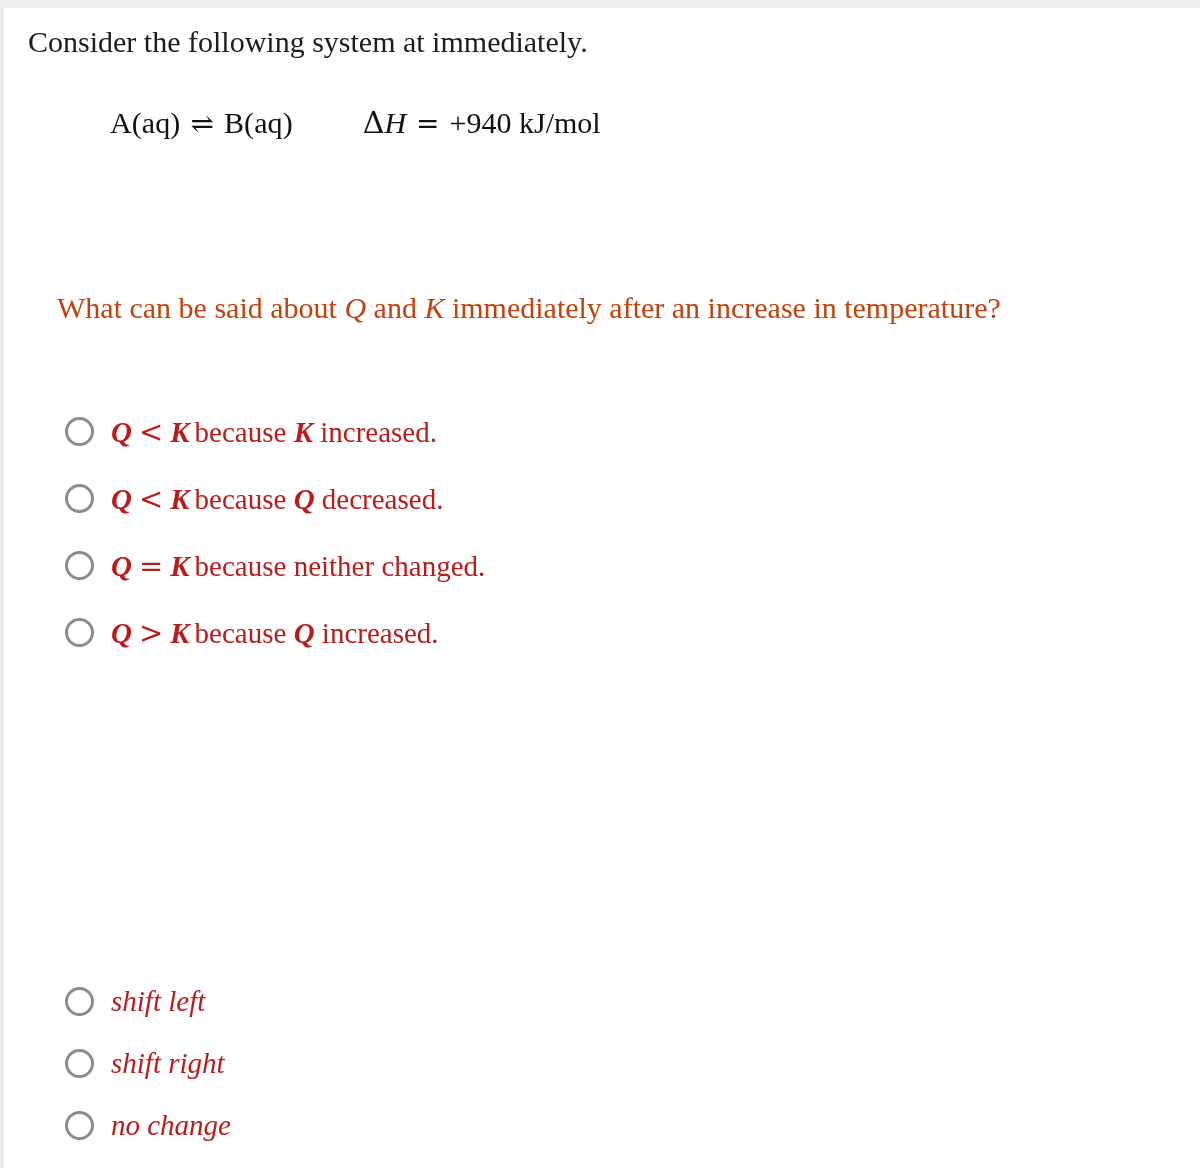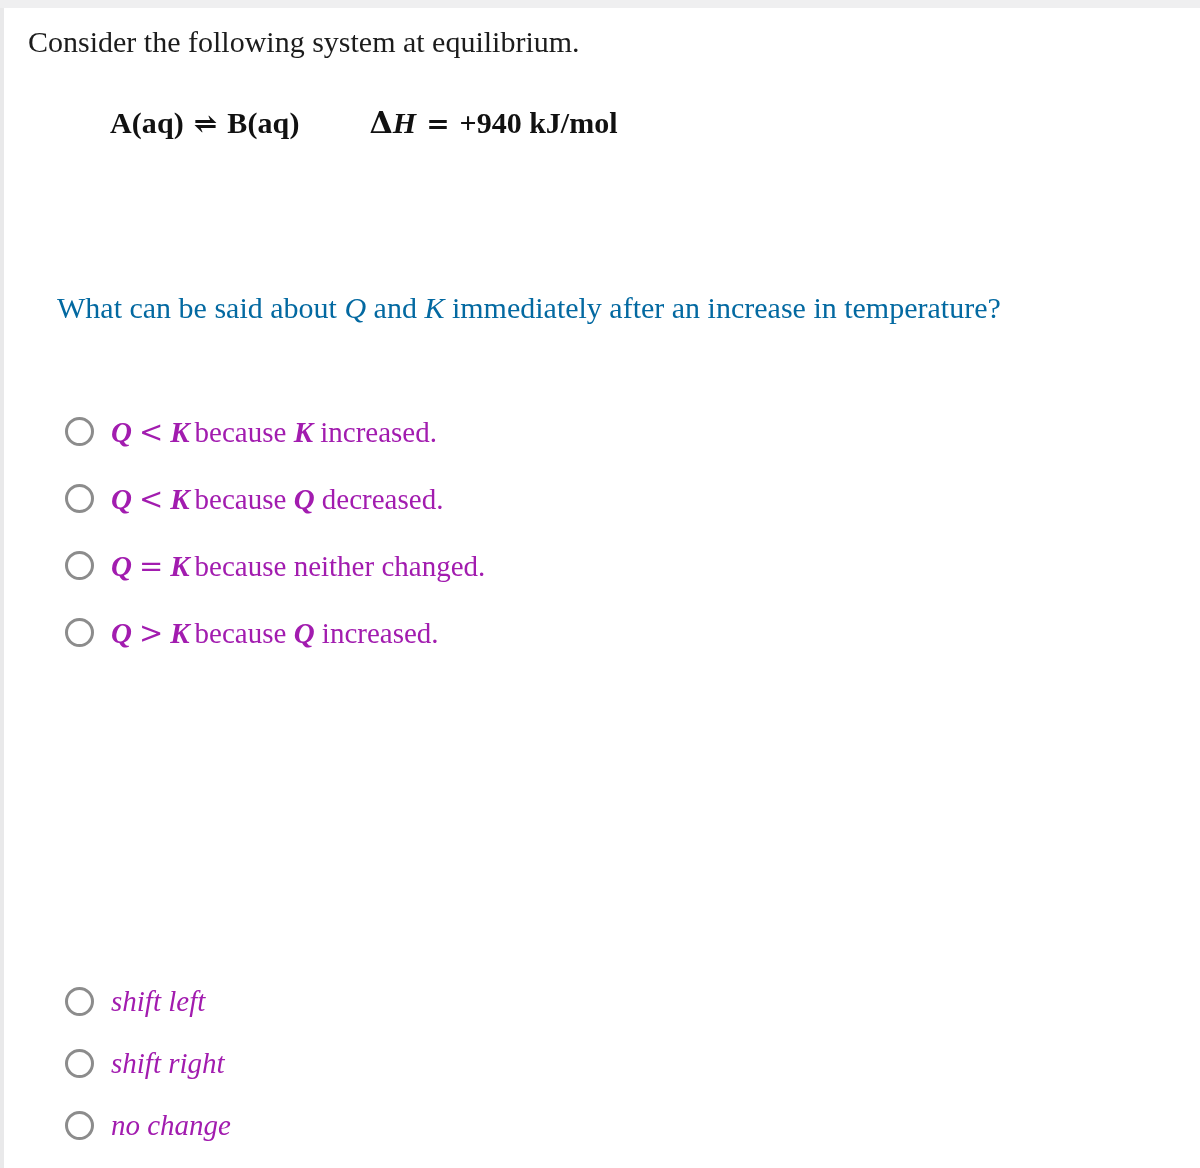--- a/index.html
+++ b/index.html
@@ -52,38 +52,37 @@
   .equation {
     position: absolute;
     left: 110px;
     top: 103px;
     font-size: 30px;
     line-height: 40px;
     color: #111111;
     white-space: nowrap;
     display: flex;
     align-items: baseline;
-    font-weight: bold;
   }
   .eq-lhs { letter-spacing: 0.1px; }
   .eq-arrow {
     margin: 0 10px;
     font-family: "DejaVu Serif", "Liberation Serif", serif;
     font-size: 28px;
   }
   .eq-gap { display: inline-block; width: 70px; }
   .eq-delta { font-family: "DejaVu Serif", "Liberation Serif", serif; }
   .ital { font-style: italic; }
 
   .question {
     position: absolute;
     left: 57px;
     font-size: 30px;
     line-height: 40px;
-    color: #0369a1;
+    color: #c2410c;
     white-space: nowrap;
   }
   #question-1 { top: 288px; }
   #question-2 { top: 870px; }
 
   .options {
     position: absolute;
     left: 0;
   }
   #options-1 { top: 398px; }
@@ -106,21 +105,21 @@
     border: 3px solid #8c8c8c;
     border-radius: 50%;
     background: #ffffff;
     box-sizing: content-box;
   }
 
   .option-label {
     margin-left: 17px;
     font-size: 29px;
     line-height: 34px;
-    color: #a21caf;
+    color: #b91c1c;
     white-space: nowrap;
   }
   .option-label .sym {
     font-style: italic;
     font-weight: bold;
     font-family: "Liberation Serif", "DejaVu Serif", serif;
   }
   .option-label .rel {
     margin: 0 7px;
     font-family: "DejaVu Serif", "Liberation Serif", serif;
@@ -128,21 +127,21 @@
   .option-label .sp { display: inline-block; width: 5px; }
 </style>
 </head>
 <body>
 
 <div id="page">
 
   <div class="top-strip"></div>
   <div class="left-rule"></div>
 
-  <div class="stem">Consider the following system at equilibrium.</div>
+  <div class="stem">Consider the following system at immediately.</div>
 
   <div class="equation">
     <span class="eq-lhs">A(aq)</span>
     <span class="eq-arrow">⇌</span>
     <span class="eq-lhs">B(aq)</span>
     <span class="eq-gap"></span>
     <span class="eq-delta">Δ</span>
       <span class="ital">H</span>
     <span class="eq-arrow">=</span>
     <span>+940 kJ/mol</span>

